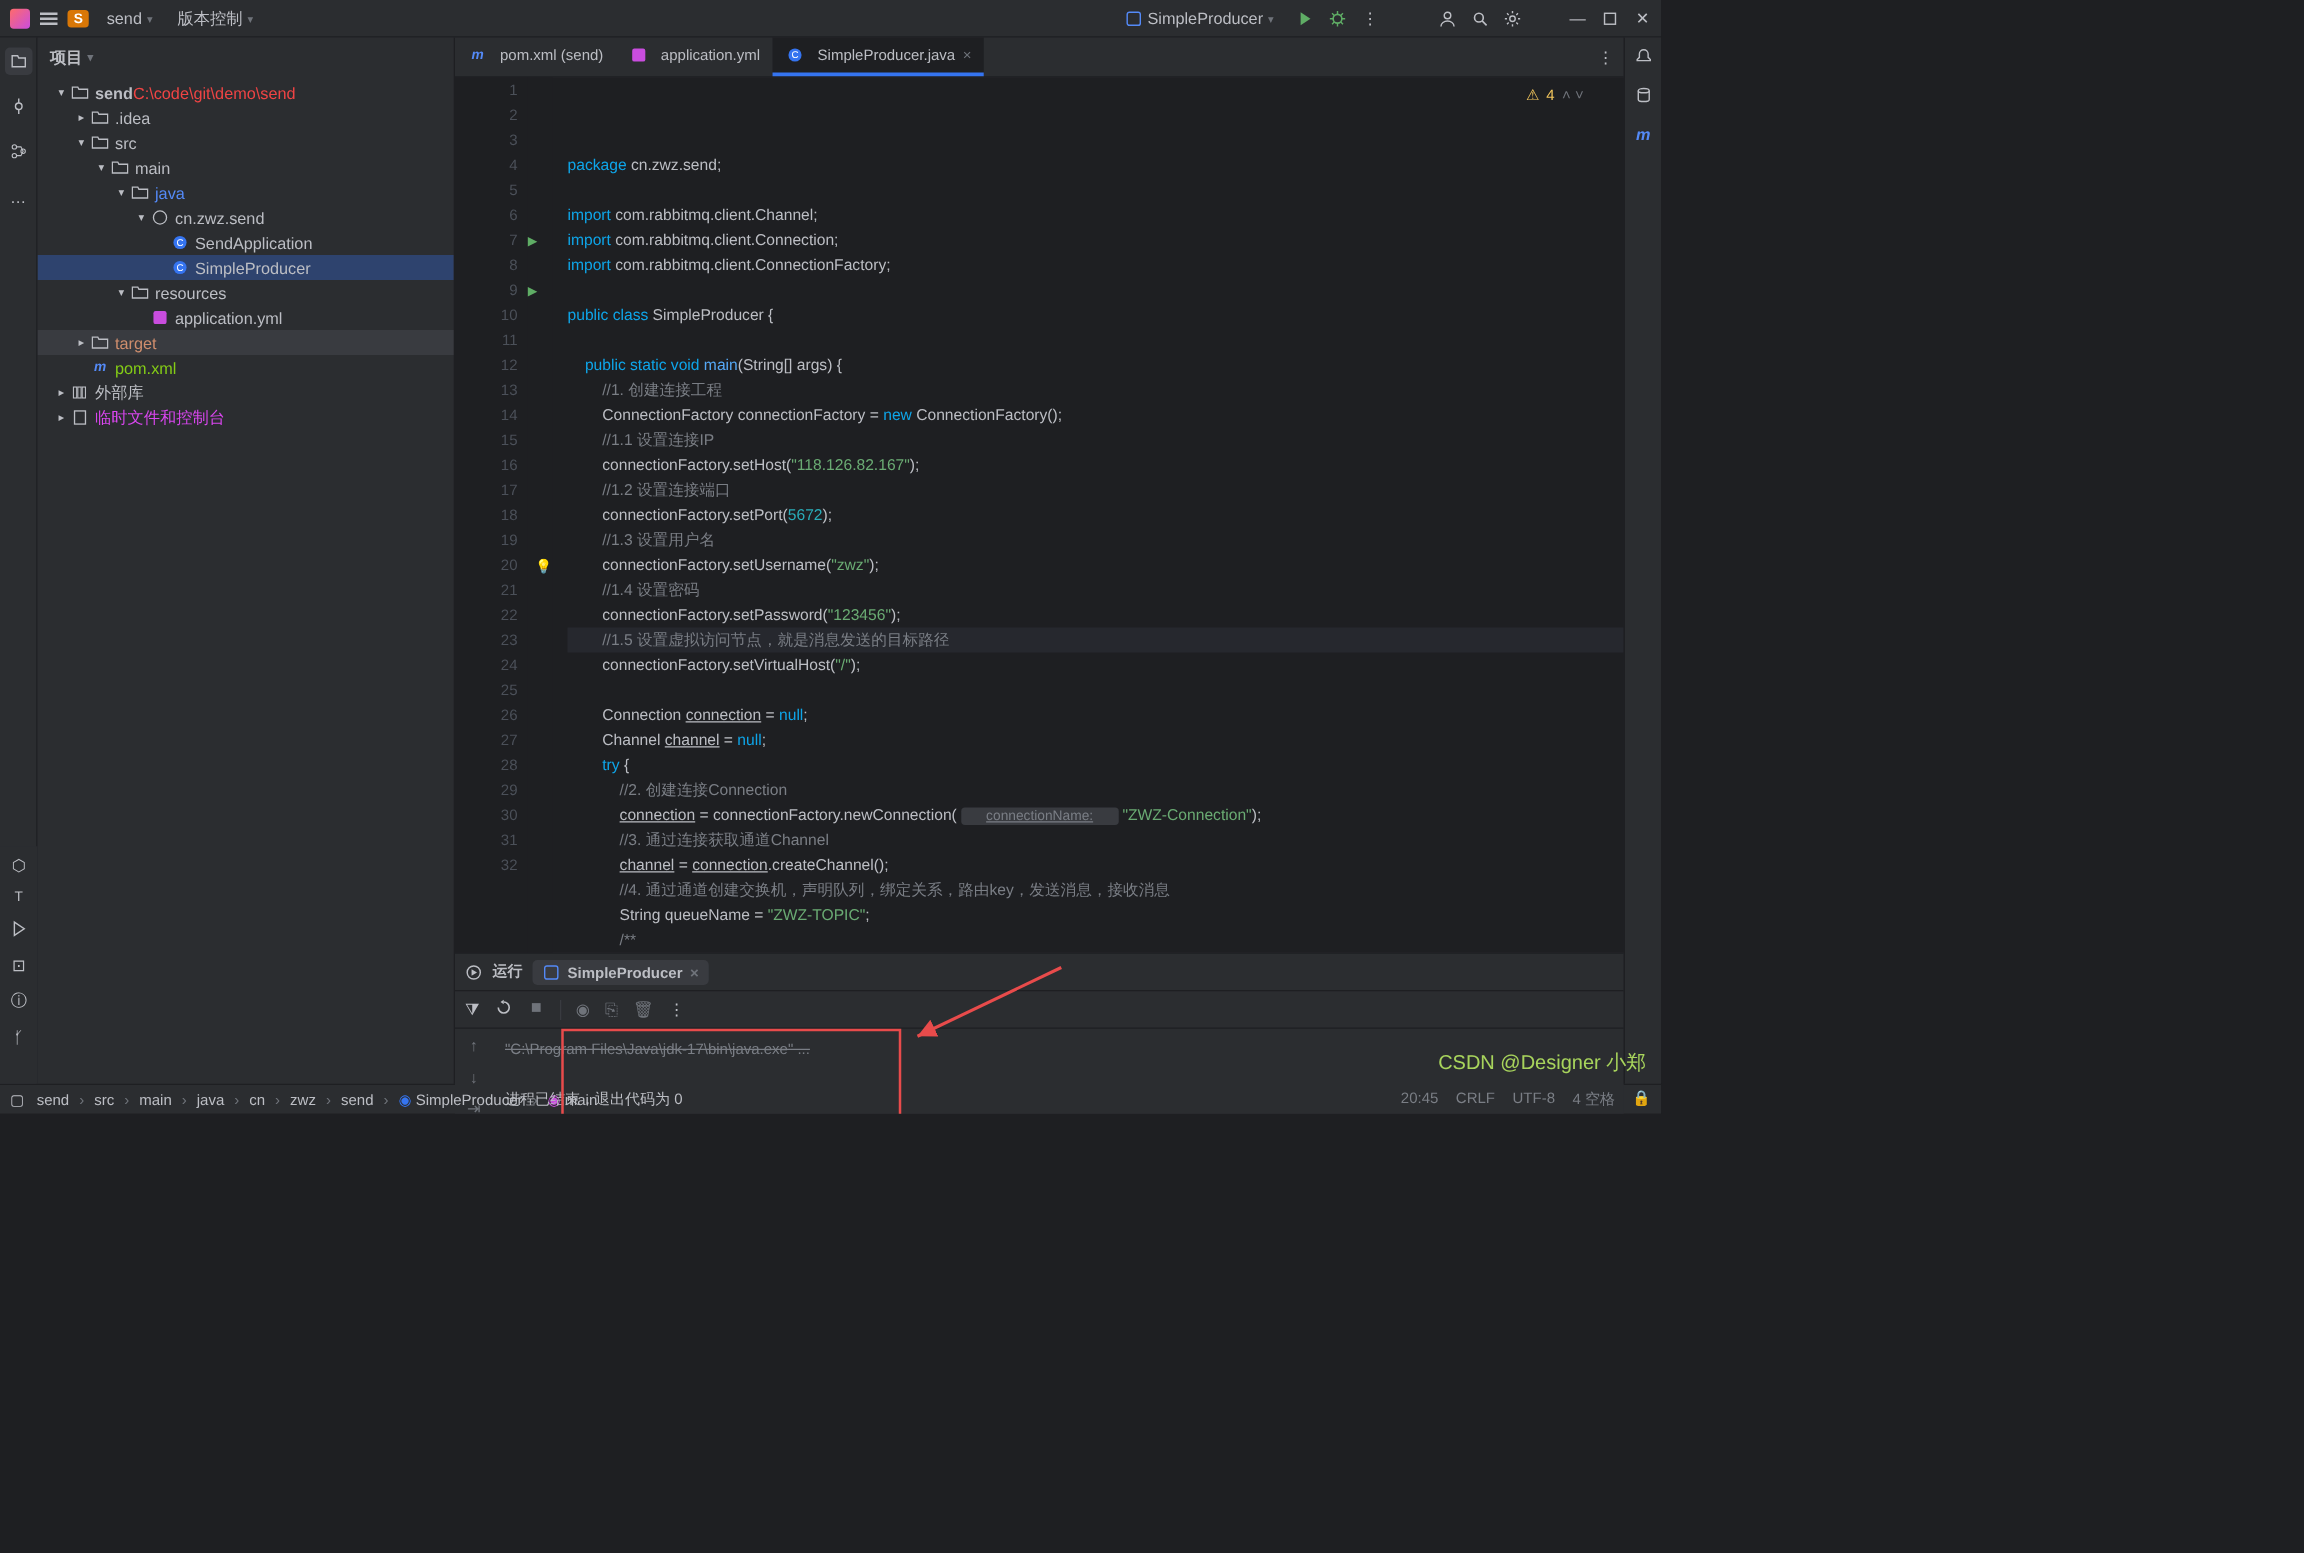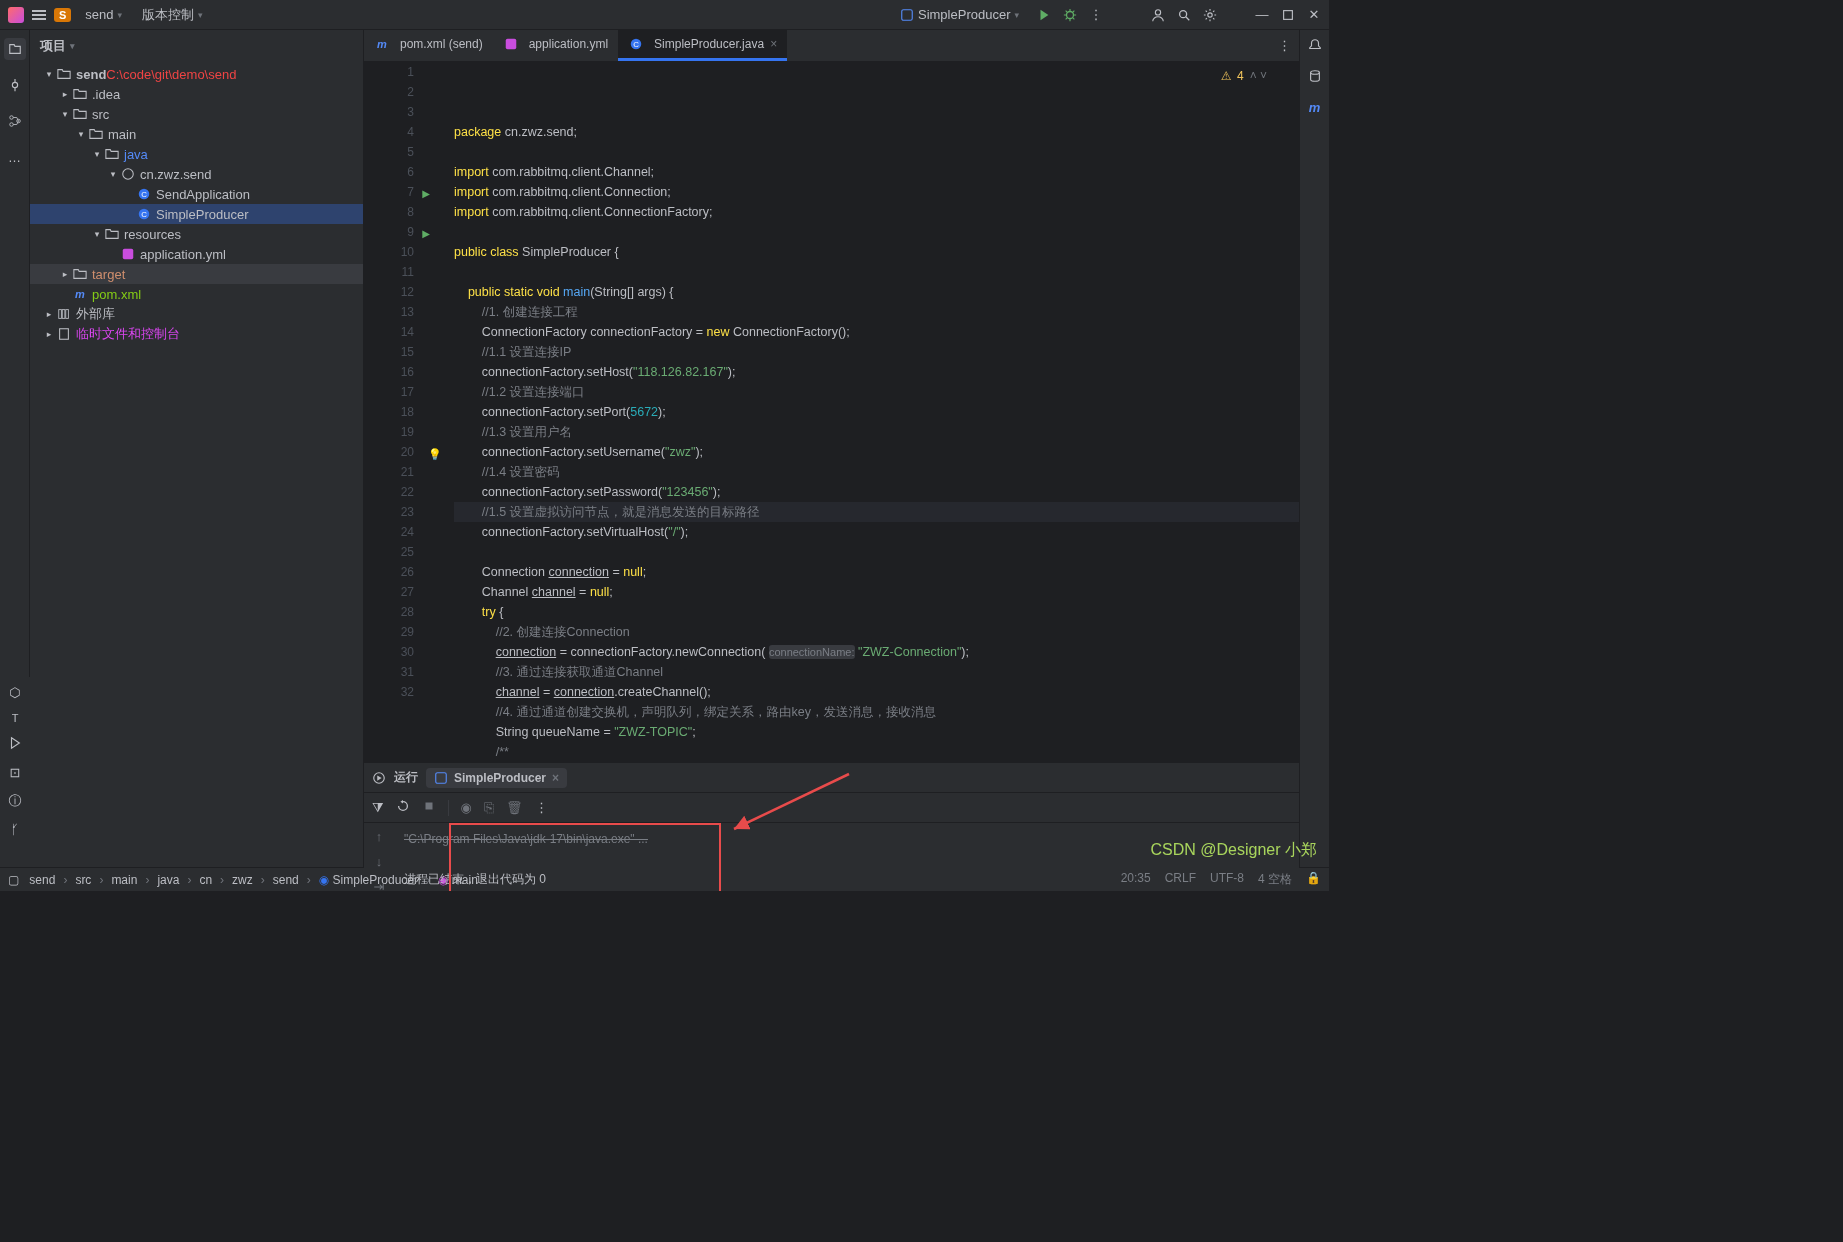--- a/index.html
+++ b/index.html
@@ -37,28 +37,28 @@
 .tab .close { font-size:12px; color:#6f737a; }
 .editor-body { flex:1; display:flex; overflow:hidden; position:relative; }
 .gutter { width:58px; background:#1e1f22; text-align:right; padding-right:8px; color:#4b5059; font-size:12px; line-height:20px; font-family:"JetBrains Mono",Consolas,monospace; position:relative; }
 .gutter .ln { height:20px; position:relative; }
 .gutter .run-g { position:absolute; right:-16px; top:2px; color:#5fad65; font-size:10px; }
 .gutter .bulb { position:absolute; right:-28px; top:2px; color:#f2c55c; font-size:11px; }
 .gut-extra { width:20px; background:#1e1f22; }
 .code { flex:1; padding-left:12px; font-family:"JetBrains Mono",Consolas,monospace; font-size:12.5px; line-height:20px; white-space:pre; overflow:hidden; position:relative; }
 .code .line { height:20px; }
 .code .line.hl { background:#26282e; }
-.kw { color:#fde047;text-align:right; }
+.kw { color:#0ea5e9;text-align:right; }
 .str { color:#6aab73; }
 .num { color:#2aacb8; }
 .cm { color:#7a7e85; }
 .fn { color:#56a8f5; }
 .ident { color:#bcbec4; }
 .und { text-decoration:underline; }
-.param-hint { background:#393b40; padding:1px 0; border-radius:3px; font-size:11px; color:#7a7e85; }
+.param-hint { background:#393b40; padding:1px 20px; border-radius:3px; font-size:11px; color:#7a7e85;text-decoration:underline; }
 .right-rail { width:30px; background:#2b2d30; display:flex; flex-direction:column; align-items:center; padding-top:8px; gap:14px; border-left:1px solid #1e1f22; }
 .warn-badge { position:absolute; top:4px; right:32px; color:#f2c55c; font-size:12px; display:flex; align-items:center; gap:2px; }
 .run-panel { height:190px; background:#2b2d30; border-top:1px solid #1e1f22; display:flex; flex-direction:column; }
 .run-tabs { height:30px; display:flex; align-items:center; padding:0 8px; gap:8px; border-bottom:1px solid #1e1f22;font-weight:bold; }
 .run-tab-lbl { font-size:12px; }
 .run-tab { display:flex; align-items:center; gap:6px; padding:3px 8px; background:#393b40; border-radius:4px; font-size:12px; }
 .run-toolbar { height:30px; display:flex; align-items:center; padding:0 8px; gap:12px; border-bottom:1px solid #1e1f22; }
 .run-out-row { flex:1; display:flex; }
 .run-out-rail { width:30px; display:flex; flex-direction:column; align-items:center; padding-top:6px; gap:10px; }
 .run-out { flex:1; font-family:"JetBrains Mono",Consolas,monospace; font-size:12px; line-height:20px; padding:6px 10px; position:relative; }
@@ -464,21 +464,21 @@
       <span class="sep">›</span>
       <span>zwz</span>
       <span class="sep">›</span>
       <span>send</span>
       <span class="sep">›</span>
       <span><span style="color:#3574f0">◉</span> SimpleProducer</span>
       <span class="sep">›</span>
       <span><span style="color:#c94dde">◉</span> main</span>
     </div>
   <div class="status-right">
-    <span>20:35</span>
+    <span>20:45</span>
     <span>CRLF</span>
     <span>UTF-8</span>
     <span>4 空格</span>
     <span>🔒</span>
   </div>
 </div>
 
 <div style="position:absolute;left:0;bottom:24px;width:30px;background:#2b2d30;display:flex;flex-direction:column;align-items:center;gap:12px;padding:8px 0;height:190px;justify-content:flex-start">
   <span>⬡</span>
   <span style="font-size:11px">T</span>

